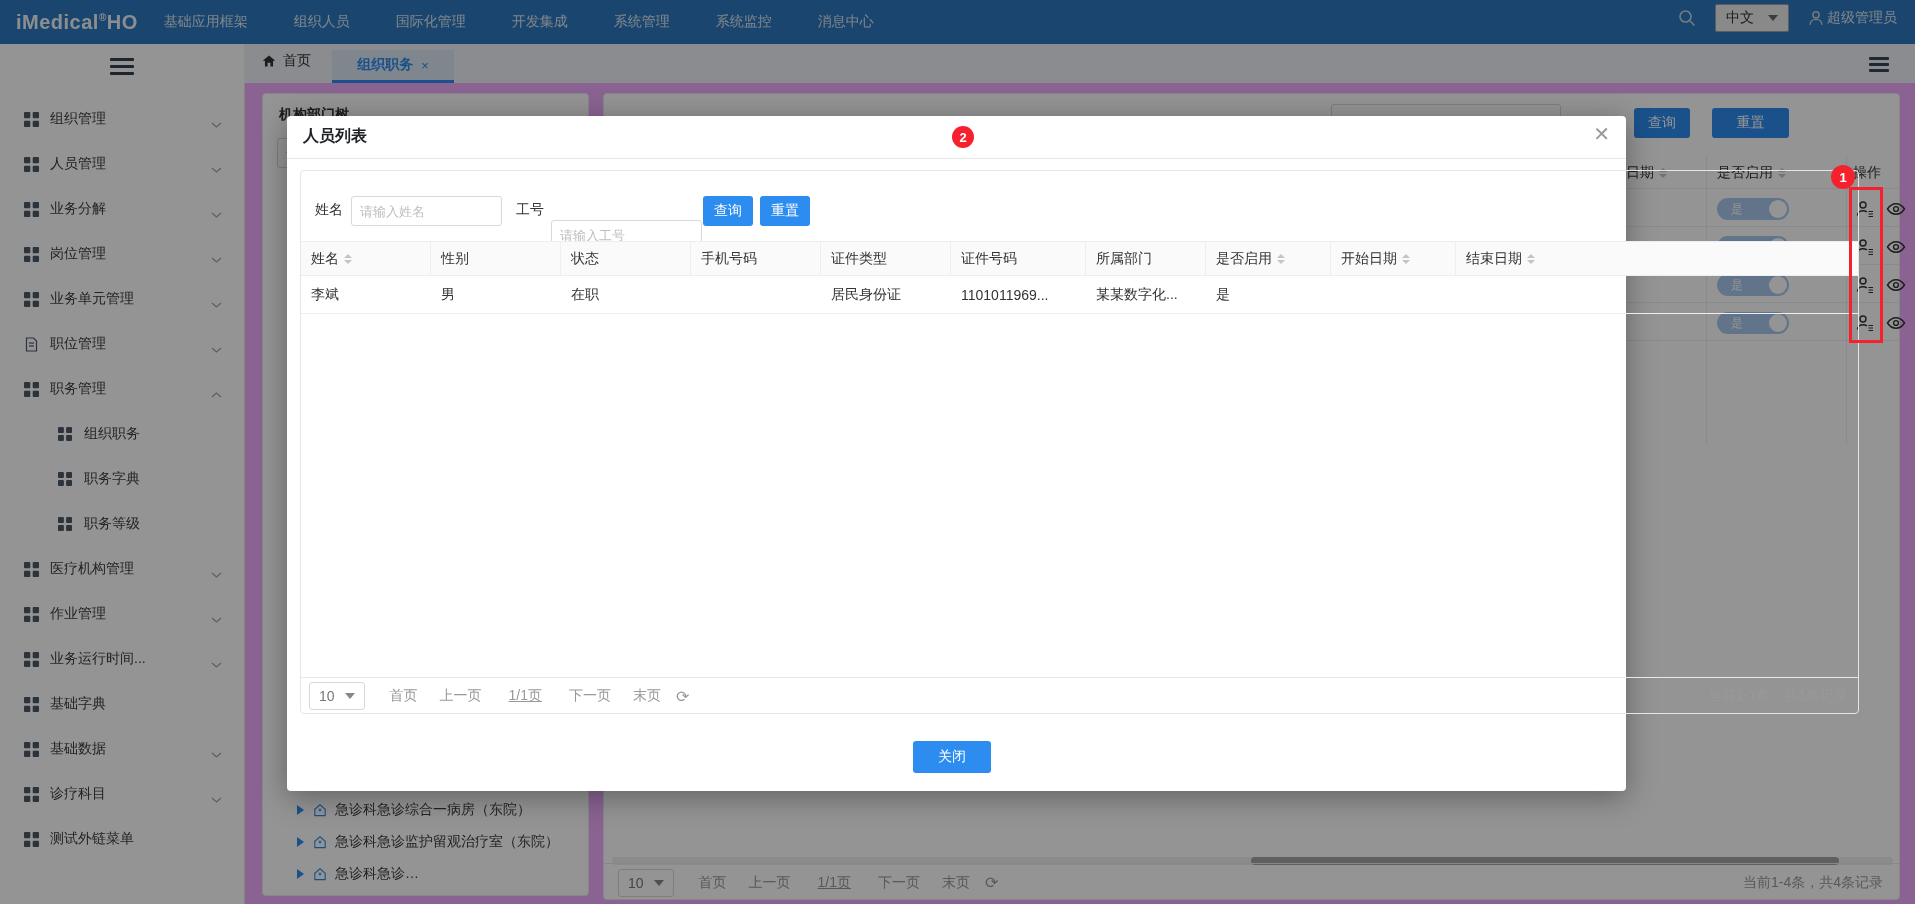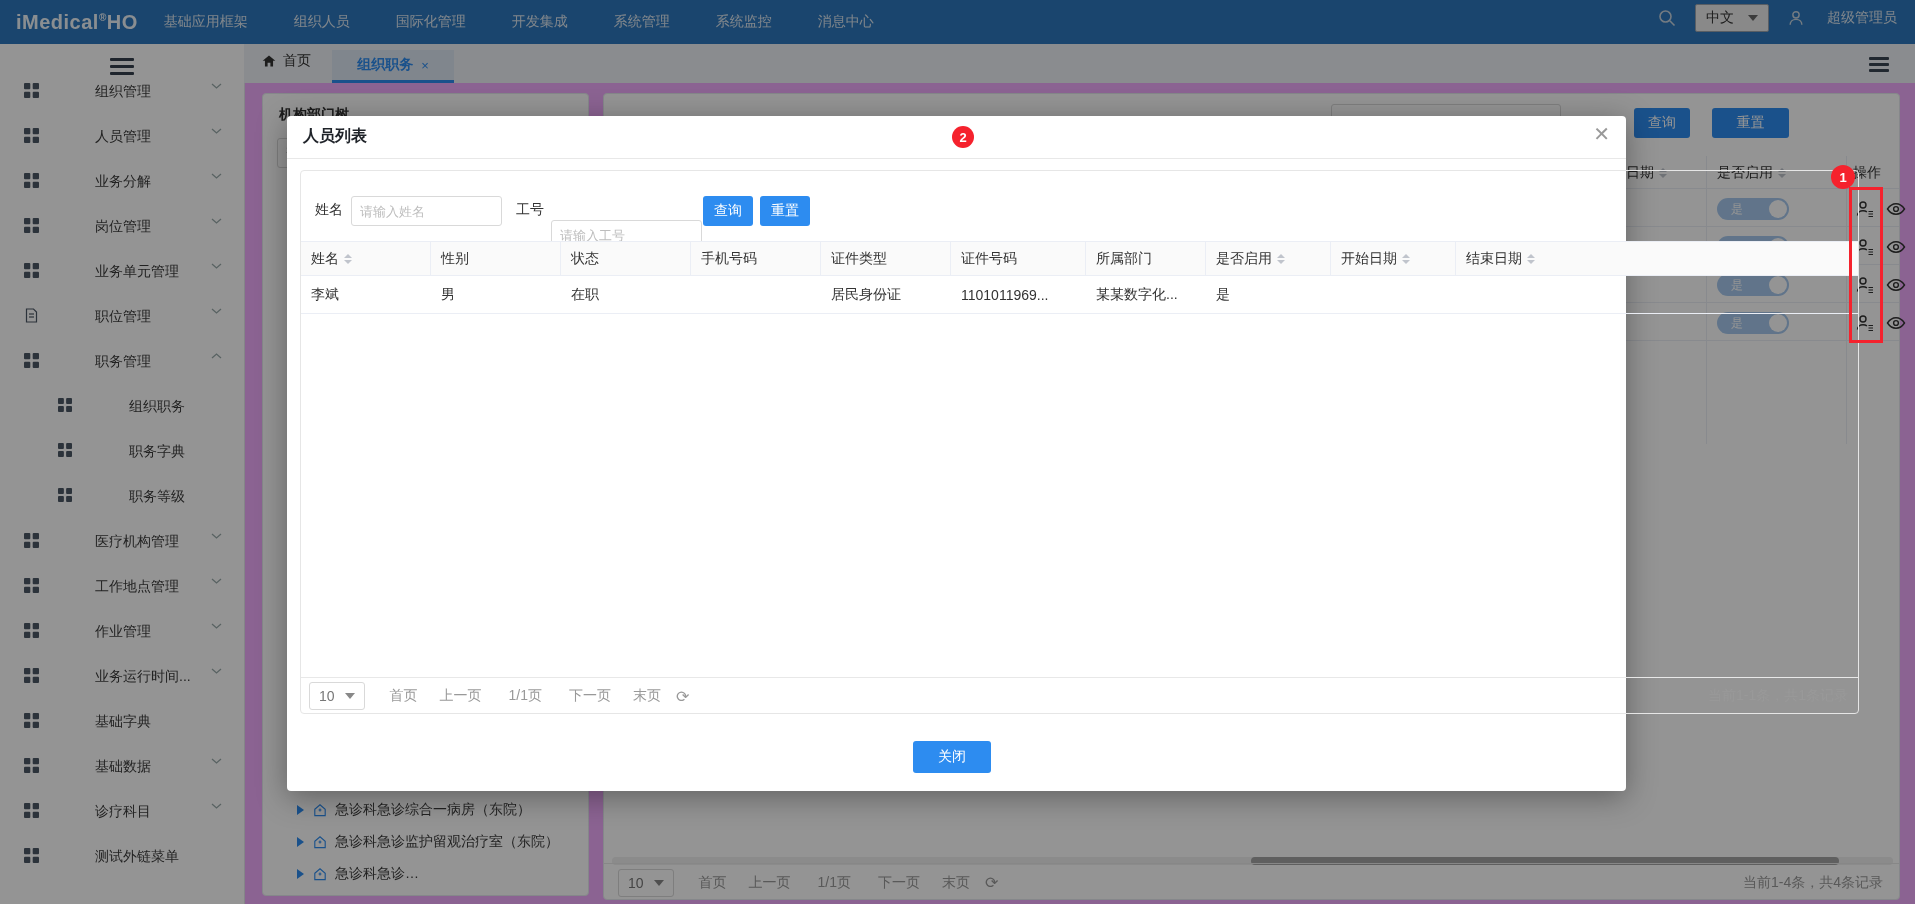--- a/index.html
+++ b/index.html
@@ -8,26 +8,26 @@
   
   .navbar{position:absolute;left:0;top:0;width:1915px;height:44px;background:#2e78bd;display:flex;align-items:center;}
   .logo{margin-left:16px;font-size:20px;font-weight:bold;color:#eef4fa;letter-spacing:.5px;white-space:nowrap;}
   .logo sup{font-size:10px;}
   .nav-menu{display:flex;margin-left:26px;gap:46px;}
   .nav-item{color:#dce6f0;font-size:14px;cursor:pointer;white-space:nowrap;}
   .nav-right{position:absolute;right:0;top:0;height:36px;display:flex;align-items:center;gap:18px;padding-right:18px;}
   .lang-box{display:flex;align-items:center;gap:14px;background:#ececec;border:1px solid #9aa3ad;border-radius:2px;
     padding:4px 10px;color:#333;}
   .darr{width:0;height:0;border-left:5px solid transparent;border-right:5px solid transparent;border-top:6px solid #666;}
-  .nav-user{display:flex;align-items:center;gap:22px;color:#dce6f0;}
+  .nav-user{display:flex;align-items:center;gap:2px;color:#dce6f0;}
   
   .sidebar{position:absolute;left:0;top:44px;width:244px;height:860px;background:#fff;border-right:1px solid #e3e6ea;}
   .burger{margin:14px auto 8px auto;width:24px;display:flex;flex-direction:column;gap:4px;cursor:pointer;}
   .burger i{display:block;height:3px;background:#36414e;border-radius:1px;}
-  .s-item,.s-child{height:45px;display:flex;align-items:flex-start;padding-left:24px;cursor:pointer;position:relative;gap:45px;}
+  .s-item,.s-child{height:45px;display:flex;align-items:flex-end;padding-left:24px;cursor:pointer;position:relative;}
   .s-child{padding-left:58px;}
   .s-icon{display:inline-flex;width:16px;height:16px;margin-right:10px;color:#4d5866;}
   .s-label{color:#3c3c3c;white-space:nowrap;}
   .s-chev{position:absolute;right:22px;display:inline-flex;}
   .s-chev.up{transform:rotate(180deg);}
   
   .tabbar{position:absolute;left:244px;top:44px;width:1671px;height:39px;background:#eef2f7;}
   .tab-home{position:absolute;left:18px;top:8px;display:flex;align-items:center;gap:7px;color:#333;cursor:pointer;}
   .tab-active{position:absolute;left:88px;top:6px;width:122px;height:33px;background:#dde7f3;border-bottom:3px solid #2d8cf0;
     display:flex;align-items:center;justify-content:center;gap:8px;color:#2d8cf0;cursor:pointer;box-sizing:border-box;}
@@ -66,21 +66,21 @@
   .row-icon{position:absolute;width:20px;height:20px;color:#333;cursor:pointer;display:inline-flex;}
   
   .hscroll-track{position:absolute;left:8px;top:763px;width:1281px;height:8px;border-radius:4px;background:#efefef;}
   .hscroll-thumb{position:absolute;left:639px;top:0;width:588px;height:8px;border-radius:4px;background:#a4a4a4;cursor:pointer;}
   .pager{position:absolute;left:0;top:769px;width:100%;height:38px;border-top:1px solid #e8e8e8;box-sizing:border-box;
     display:flex;align-items:center;color:#999;}
   .pager .grow{flex:1;}
   .size-box{display:flex;align-items:center;gap:10px;border:1px solid #d9d9d9;border-radius:3px;height:26px;padding:0 9px;
     margin:0 14px 0 14px;color:#777;cursor:pointer;}
   .pg{margin:0 11px;cursor:pointer;white-space:nowrap;}
-  .pg.cur{margin:0 16px;}
+  .pg.cur{margin:0 16px;text-decoration:underline;}
   .refresh{font-size:16px;margin-left:4px;cursor:pointer;}
   .pager-summary{margin-right:16px;color:#999;white-space:nowrap;}
   
   .overlay{position:absolute;left:0;top:0;width:1915px;height:904px;background:rgba(0,0,0,0.42);z-index:10;}
   .modal{position:absolute;left:287px;top:116px;width:1339px;height:675px;background:#fff;border-radius:4px;z-index:20;
     box-shadow:0 6px 30px rgba(0,0,0,.35);}
   .modal-head{position:relative;height:42px;border-bottom:1px solid #e8e8e8;}
   .modal-title{position:absolute;left:16px;top:10px;font-size:16px;font-weight:bold;color:#1f2329;}
   .modal-close{position:absolute;right:16px;top:8px;font-size:20px;color:#999;cursor:pointer;line-height:1;}
   .modal-box{position:absolute;left:13px;top:54px;width:1559px;height:544px;border:1px solid #e6e6e6;border-radius:4px;box-sizing:border-box;}
@@ -319,36 +319,20 @@
     </div>
     <div class="s-item">
       <span class="s-icon">
           <svg width="15" height="15" viewBox="0 0 15 15" fill="currentColor">
             <rect x="0" y="0" width="6.3" height="6.3" rx="1"></rect>
             <rect x="8.7" y="0" width="6.3" height="6.3" rx="1"></rect>
             <rect x="0" y="8.7" width="6.3" height="6.3" rx="1"></rect>
             <rect x="8.7" y="8.7" width="6.3" height="6.3" rx="1"></rect>
           </svg>
         </span>
-      <span class="s-label">工作地点管理</span>
-      <span class="s-chev">
-          <svg width="11" height="6" viewBox="0 0 11 6" fill="none" stroke="#9aa" stroke-width="1.3">
-            <polyline points="1,1 5.5,5 10,1"></polyline>
-          </svg>
-        </span>
-    </div>
-    <div class="s-item">
-      <span class="s-icon">
-          <svg width="15" height="15" viewBox="0 0 15 15" fill="currentColor">
-            <rect x="0" y="0" width="6.3" height="6.3" rx="1"></rect>
-            <rect x="8.7" y="0" width="6.3" height="6.3" rx="1"></rect>
-            <rect x="0" y="8.7" width="6.3" height="6.3" rx="1"></rect>
-            <rect x="8.7" y="8.7" width="6.3" height="6.3" rx="1"></rect>
-          </svg>
-        </span>
       <span class="s-label">作业管理</span>
       <span class="s-chev">
           <svg width="11" height="6" viewBox="0 0 11 6" fill="none" stroke="#9aa" stroke-width="1.3">
             <polyline points="1,1 5.5,5 10,1"></polyline>
           </svg>
         </span>
     </div>
     <div class="s-item">
       <span class="s-icon">
           <svg width="15" height="15" viewBox="0 0 15 15" fill="currentColor">

